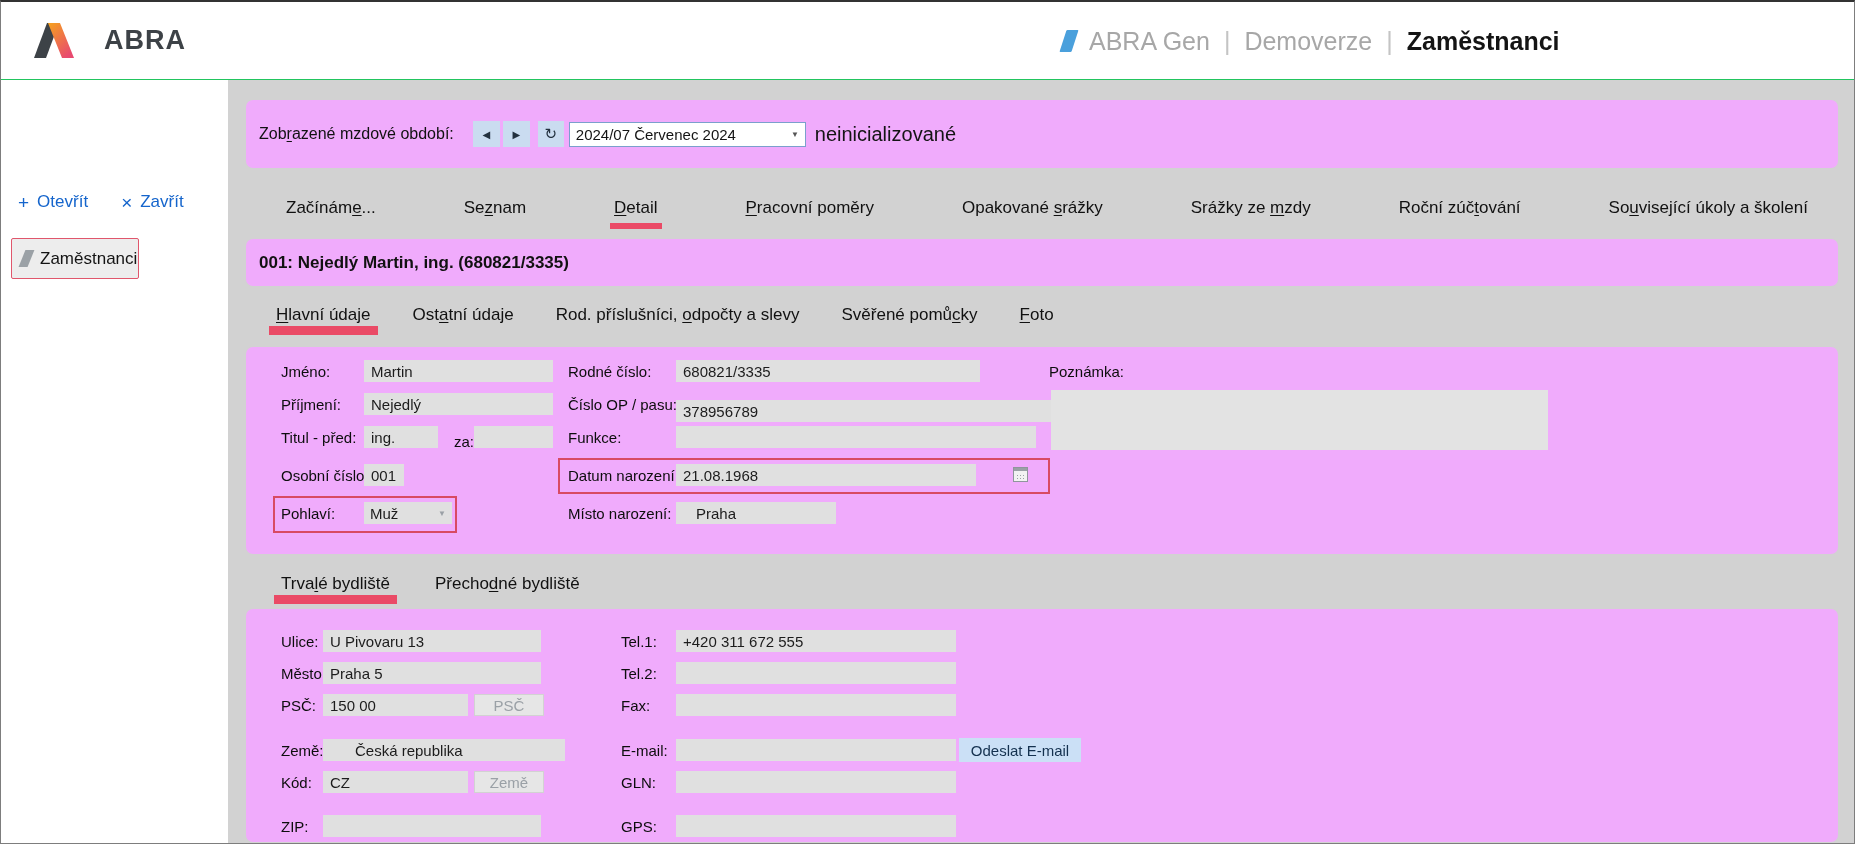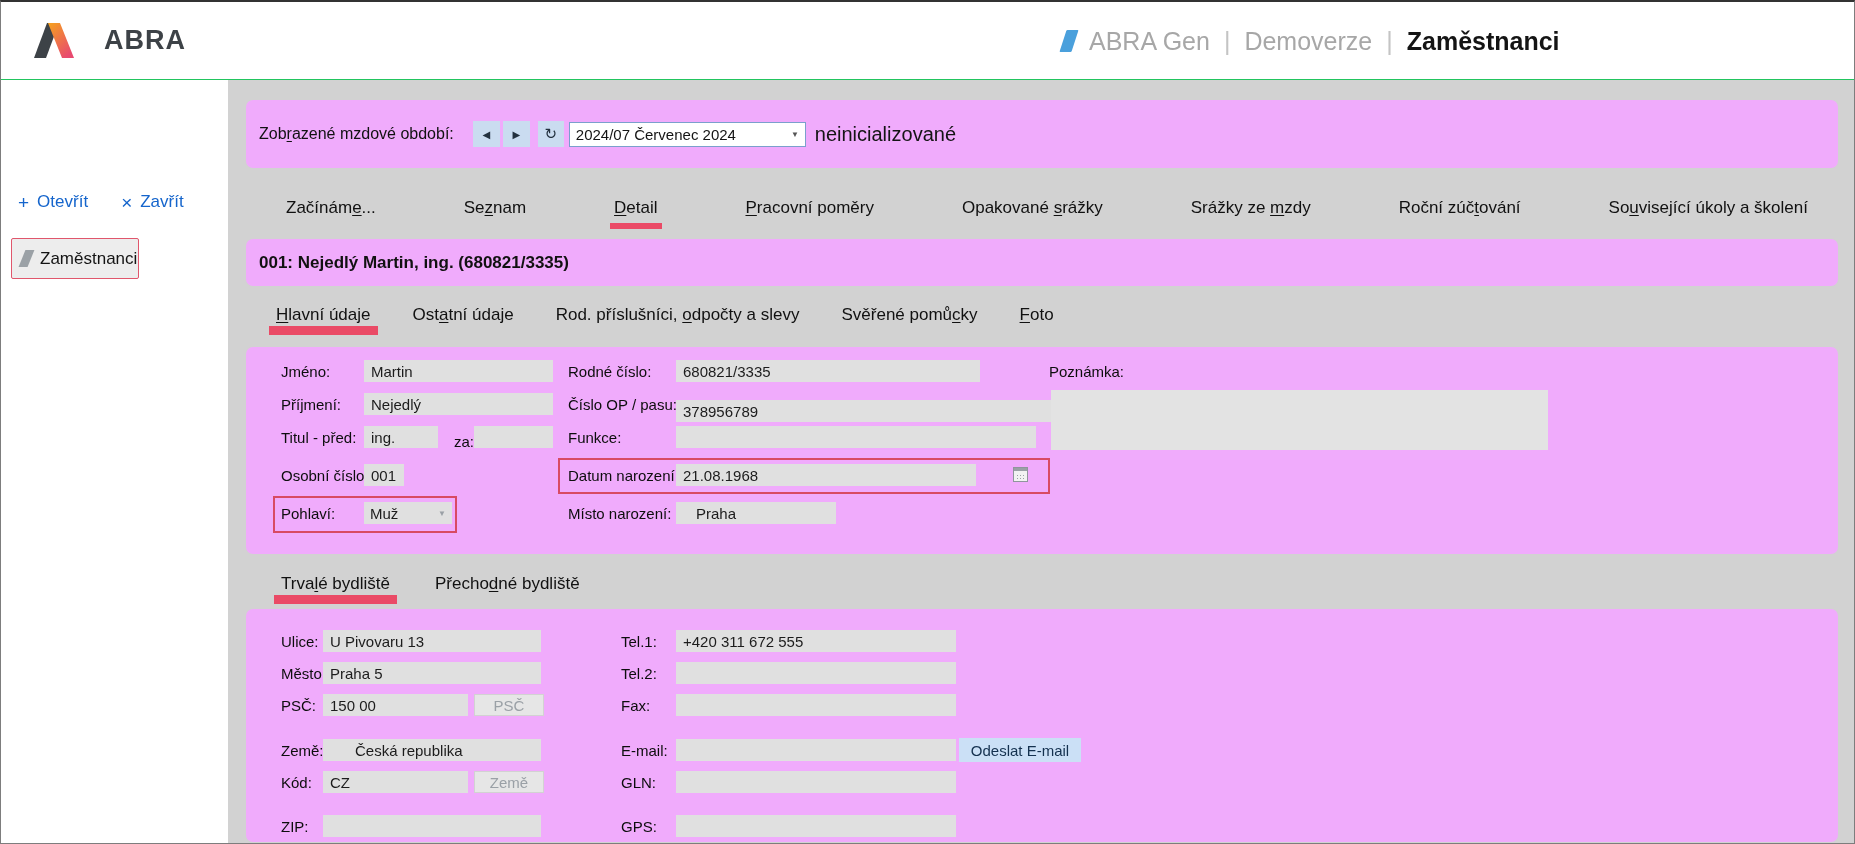--- a/index.html
+++ b/index.html
@@ -200,21 +200,21 @@
   <div class="card addr-card">
 
     <span class="flabel" style="left:35px; top:24px;">Ulice:</span>
     <input class="tinput" style="left: 77px; top: 21px; width: 218px;" value="U Pivovaru 13">
     <span class="flabel" style="left:35px; top:56px;">Město:</span>
     <input class="tinput" style="left: 77px; top: 53px; width: 218px;" value="Praha 5">
     <span class="flabel" style="left:35px; top:88px;">PSČ:</span>
     <input class="tinput" style="left: 77px; top: 85px; width: 145px;" value="150 00">
     <button class="ghostbtn" style="left:228px; top:85px; width:70px;">PSČ</button>
     <span class="flabel" style="left:35px; top:133px;">Země:</span>
-    <input class="tinput" style="left: 77px; top: 130px; width: 218px; padding-left: 32px;" value="Česká republika">
+    <input class="tinput" style="left: 77px; top: 130px; width: 242px; padding-left: 32px;" value="Česká republika">
     <span class="flabel" style="left:35px; top:165px;">Kód:</span>
     <input class="tinput" style="left: 77px; top: 162px; width: 145px;" value="CZ">
     <button class="ghostbtn" style="left:228px; top:162px; width:70px;">Země</button>
     <span class="flabel" style="left:35px; top:209px;">ZIP:</span>
     <input class="tinput" style="left: 77px; top: 206px; width: 218px;" value="">
 
     <span class="flabel" style="left:375px; top:24px;">Tel.1:</span>
     <input class="tinput" style="left: 430px; top: 21px; width: 280px;" value="+420 311 672 555">
     <span class="flabel" style="left:375px; top:56px;">Tel.2:</span>
     <input class="tinput" style="left: 430px; top: 53px; width: 280px;" value="">

